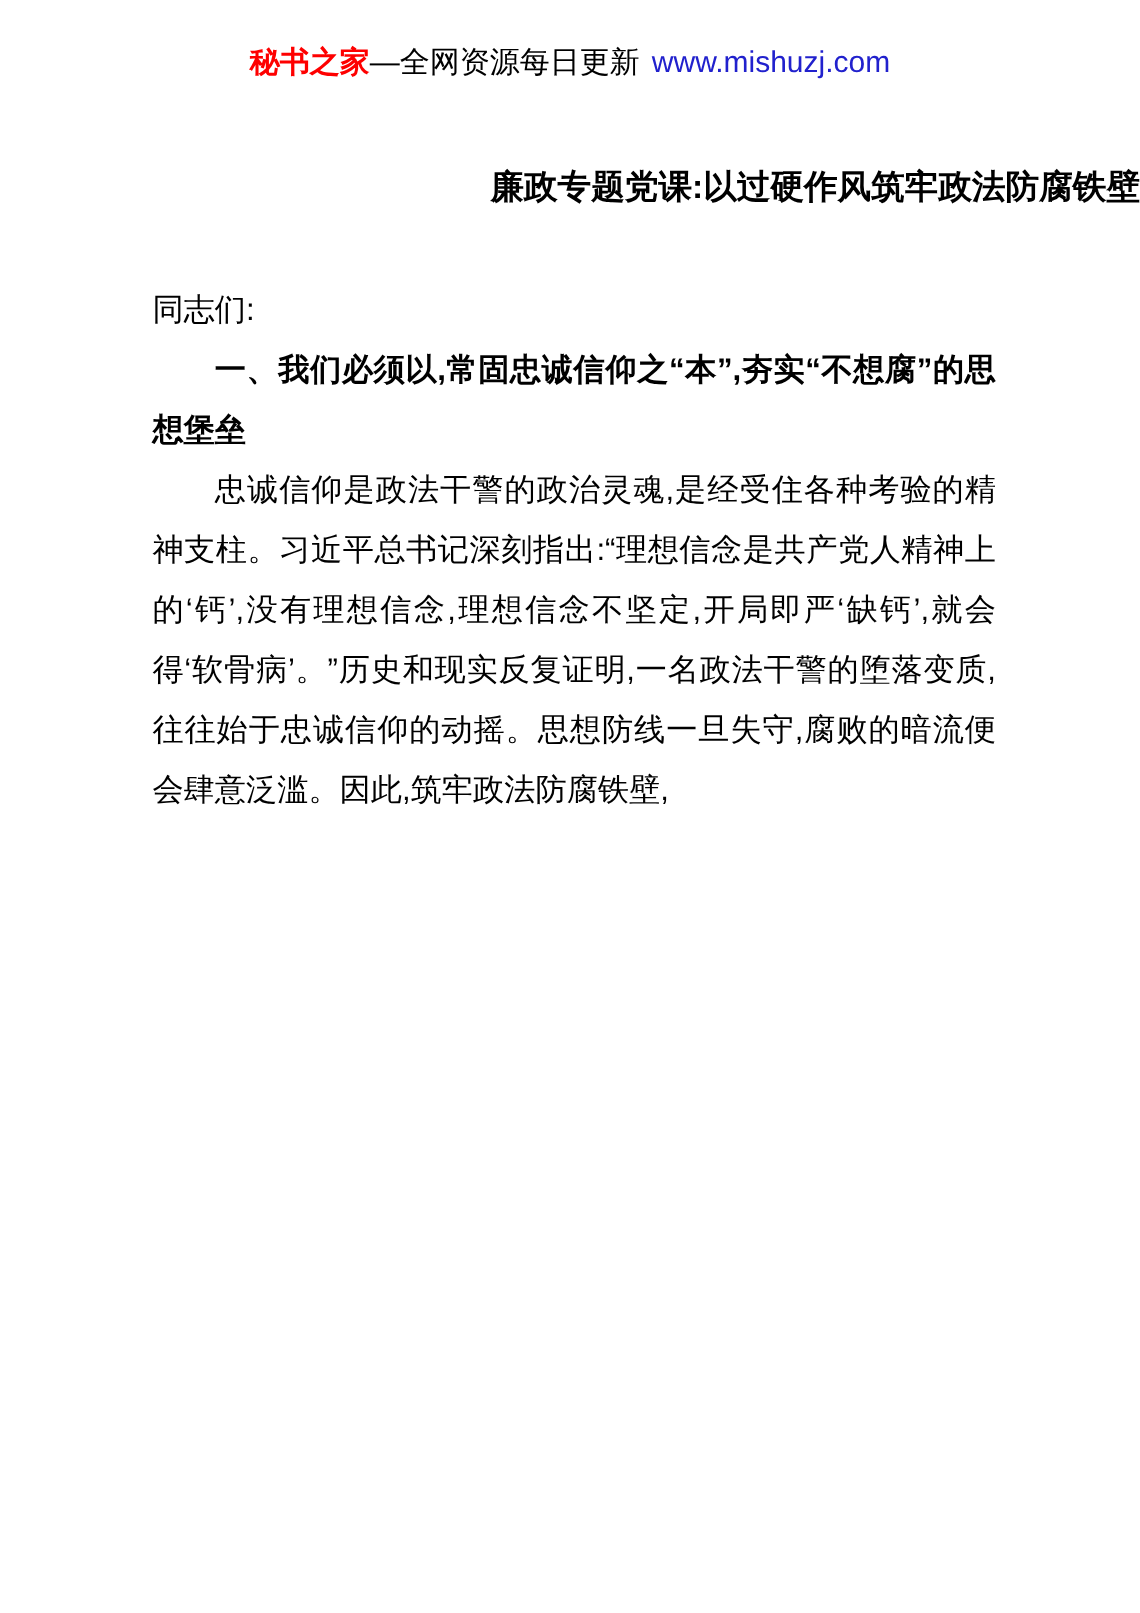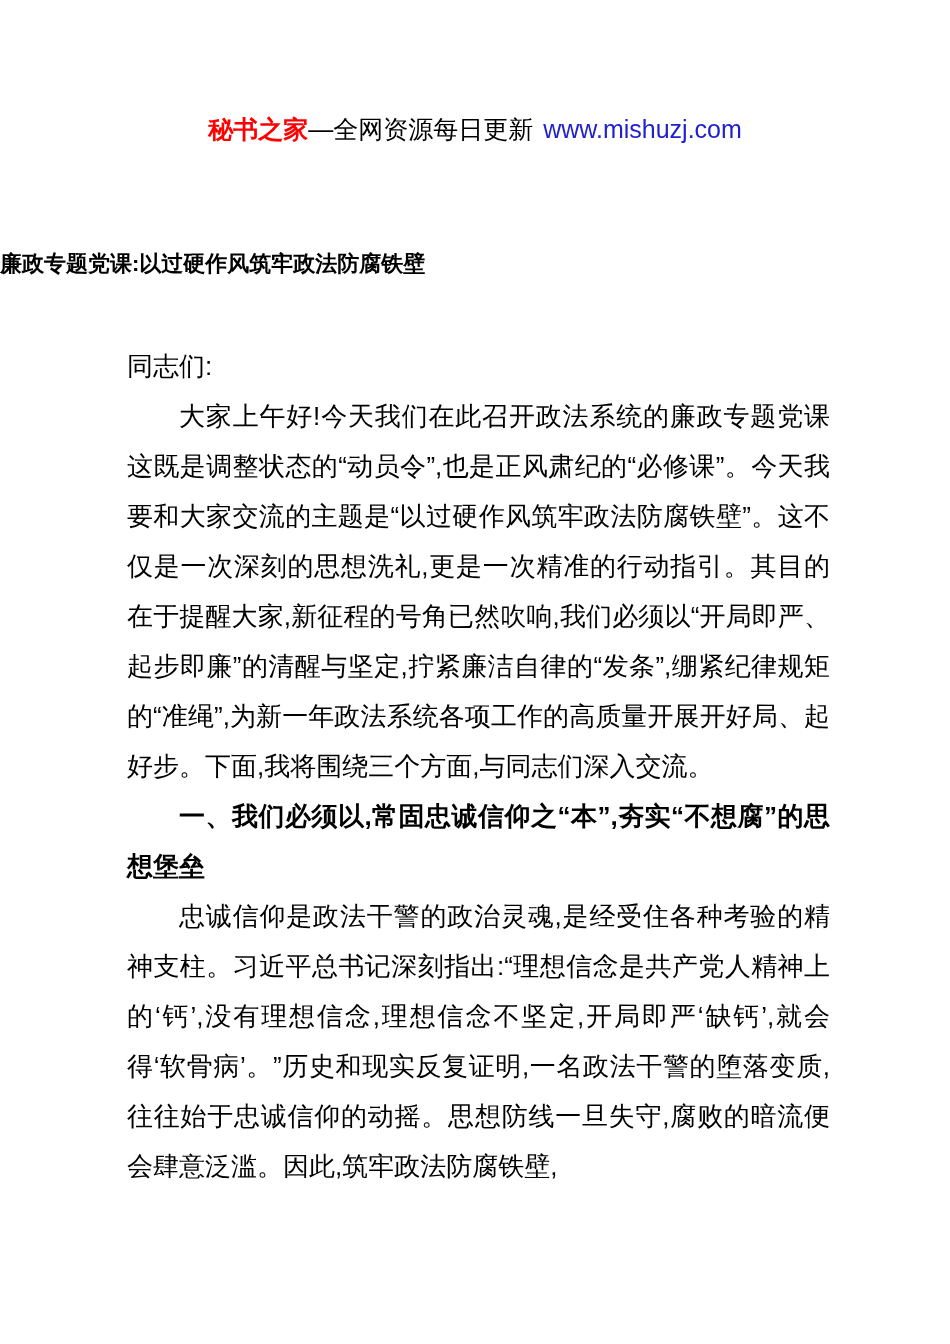--- a/index.html
+++ b/index.html
@@ -10,44 +10,44 @@
   .page {
     position: relative;
     width: 950px;
     height: 1344px;
     background: #ffffff;
     overflow: hidden;
     font-family: "Liberation Sans", sans-serif;
     color: #000000;
   }
   .site-header {
-    padding-top: 113px;
+    padding-top: 36px;
     text-align: center;
     font-size: 25px;
     line-height: 32px;
     white-space: nowrap;
   }
   .site-header .brand {
     color: #fe0000;
     font-weight: 700;
   }
   .site-header .tagline {
     color: #000000;
     font-weight: 400;
   }
   .site-header .url {
     color: #2121cd;
     margin-left: 10px;
     text-decoration: none;
     cursor: pointer;
   }
   .doc-title {
-    margin-top: 95px;
-    text-align: left;
-    font-size: 22px;
+    margin-top: 64px;
+    text-align: right;
+    font-size: 28px;
     font-weight: 700;
     line-height: 48px;
     white-space: nowrap;
     color: #000000;
   }
   .doc-body {
     margin: 53px 120px 0 127px;
     font-size: 26px;
     line-height: 50px;
     text-align: justify;
@@ -71,18 +71,17 @@
 <div class="page">
 
   <div class="site-header">
     <span class="brand">秘书之家</span><span class="tagline">—全网资源每日更新</span><span class="url">www.mishuzj.com</span>
   </div>
 
   <h1 class="doc-title">廉政专题党课:以过硬作风筑牢政法防腐铁壁</h1>
 
   <div class="doc-body">
       <p class="salutation">同志们:</p>
-      <p class="body">大家上午好!今天我们在此召开政法系统的廉政专题党课这既是调整状态的“动员令”,也是正风肃纪的“必修课”。今天我要和大家交流的主题是“以过硬作风筑牢政法防腐铁壁”。这不仅是一次深刻的思想洗礼,更是一次精准的行动指引。其目的在于提醒大家,新征程的号角已然吹响,我们必须以“开局即严、起步即廉”的清醒与坚定,拧紧廉洁自律的“发条”,绷紧纪律规矩的“准绳”,为新一年政法系统各项工作的高质量开展开好局、起好步。下面,我将围绕三个方面,与同志们深入交流。</p>
       <p class="heading">一、我们必须以,常固忠诚信仰之“本”,夯实“不想腐”的思想堡垒</p>
       <p class="body">忠诚信仰是政法干警的政治灵魂,是经受住各种考验的精神支柱。习近平总书记深刻指出:“理想信念是共产党人精神上的‘钙’,没有理想信念,理想信念不坚定,开局即严‘缺钙’,就会得‘软骨病’。”历史和现实反复证明,一名政法干警的堕落变质,往往始于忠诚信仰的动摇。思想防线一旦失守,腐败的暗流便会肆意泛滥。因此,筑牢政法防腐铁壁,</p>
     </div>
 
 </div>
 
 </body></html>

